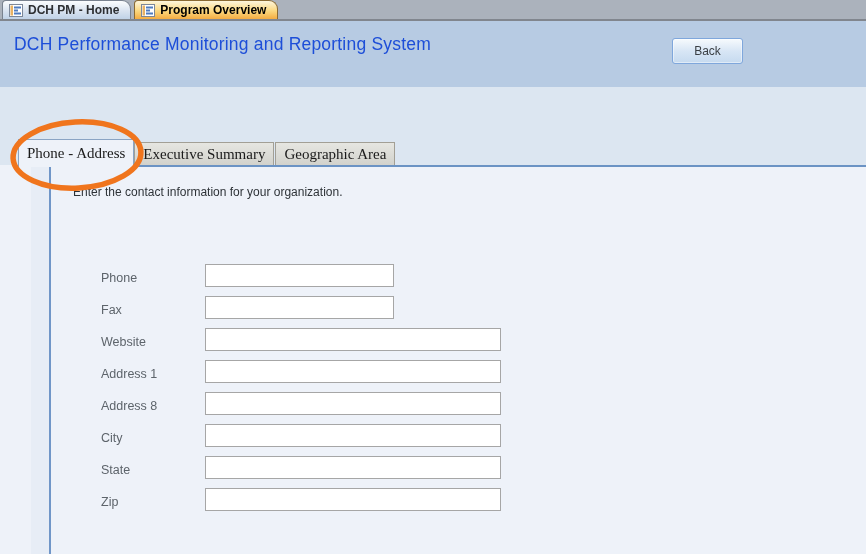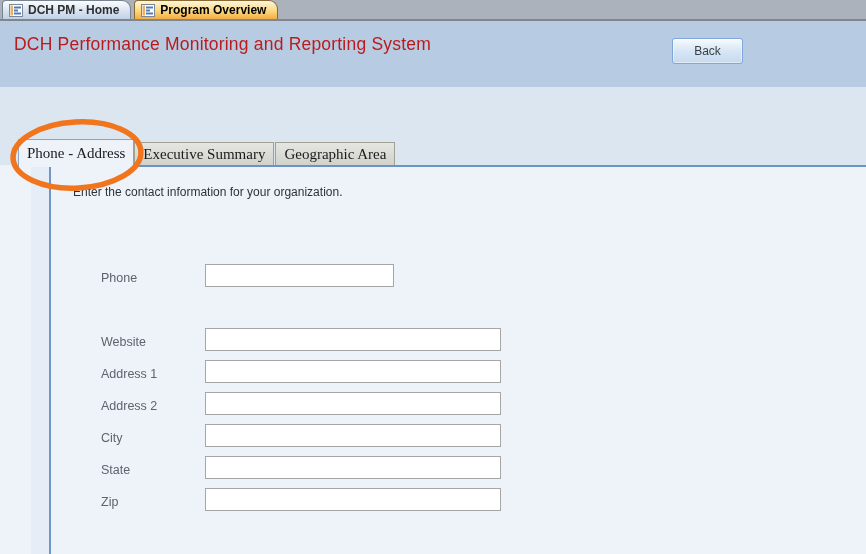--- a/index.html
+++ b/index.html
@@ -11,21 +11,21 @@
   .tabbar { height:19px; background:#abb2bc; display:flex; align-items:stretch; padding-left:2px; }
   .tabbar-edge { height:2px; background:#81868e; }
   .doc-tab { display:flex; align-items:center; gap:5px; padding:0 11px 0 6px;
              border:1px solid #79828f; border-bottom:none; border-radius:4px 9px 0 0;
              font-size:12px; color:#2e3033; cursor:default; white-space:nowrap; }
   .doc-tab.inactive { background:linear-gradient(#fbfdfe, #d9e3f0 55%, #c0d2e7); font-weight:600; margin-right:3px; }
   .doc-tab.active { background:linear-gradient(#fdf6dd, #fbd87f 55%, #f4ad42); border-color:#8a6a33; font-weight:bold; color:#000; }
 
   
   .header { position:relative; height:66px; background:#b7cbe3; }
-  .page-title { padding:13px 0 0 14px; font-size:17.5px; color:#b91c1c; letter-spacing:0.2px; }
+  .page-title { padding:13px 0 0 14px; font-size:17.5px; color:#1d4ed8; letter-spacing:0.2px; }
   .back-btn { position:absolute; top:17px; right:123px; width:71px; height:26px;
               background:linear-gradient(#f6fafd, #d8e6f5 50%, #c6daef);
               border:1px solid #7fa7dc; border-radius:3px;
               font-family:"Liberation Sans", sans-serif; font-size:12px; color:#3a3f44;
               box-shadow:0 0 0 1px rgba(255,255,255,0.45) inset; cursor:pointer; }
 
   
   .band2 { position:relative; height:78px; background:#dce6f1; }
   .subtabs { position:absolute; bottom:-2px; left:18px; display:flex; align-items:flex-end; z-index:3;justify-content:center; }
   .subtab { font-family:"Liberation Serif", serif; font-size:15px; color:#1a1a1a;
@@ -96,30 +96,34 @@
   <div class="content">
     <div class="left-strip"></div>
     <div class="vline"></div>
     <div class="page">
       <div class="instruction">Enter the contact information for your organization.</div>
 
       <div class="form-row" style="top:97px">
         <span class="flabel">Phone</span>
         <input class="finput narrow" value="" style="">
       </div>
+      <div class="form-row" style="top:129px">
+        <span class="flabel">Fax</span>
+        <input class="finput narrow" value="" style="">
+      </div>
       <div class="form-row" style="top:161px">
         <span class="flabel">Website</span>
         <input class="finput wide" value="" style="">
       </div>
       <div class="form-row" style="top:193px">
         <span class="flabel">Address 1</span>
         <input class="finput wide" value="" style="">
       </div>
       <div class="form-row" style="top:225px">
-        <span class="flabel">Address 2</span>
+        <span class="flabel">Address 8</span>
         <input class="finput wide" value="" style="">
       </div>
       <div class="form-row" style="top:257px">
         <span class="flabel">City</span>
         <input class="finput wide" value="" style="">
       </div>
       <div class="form-row" style="top:289px">
         <span class="flabel">State</span>
         <input class="finput wide" value="" style="">
       </div>

